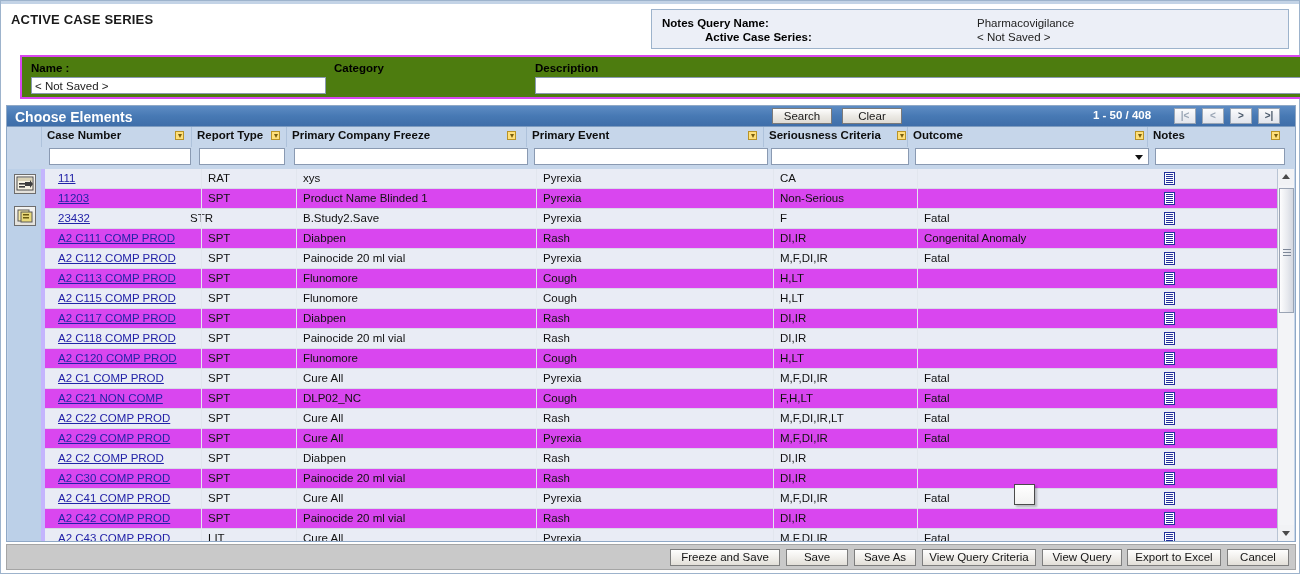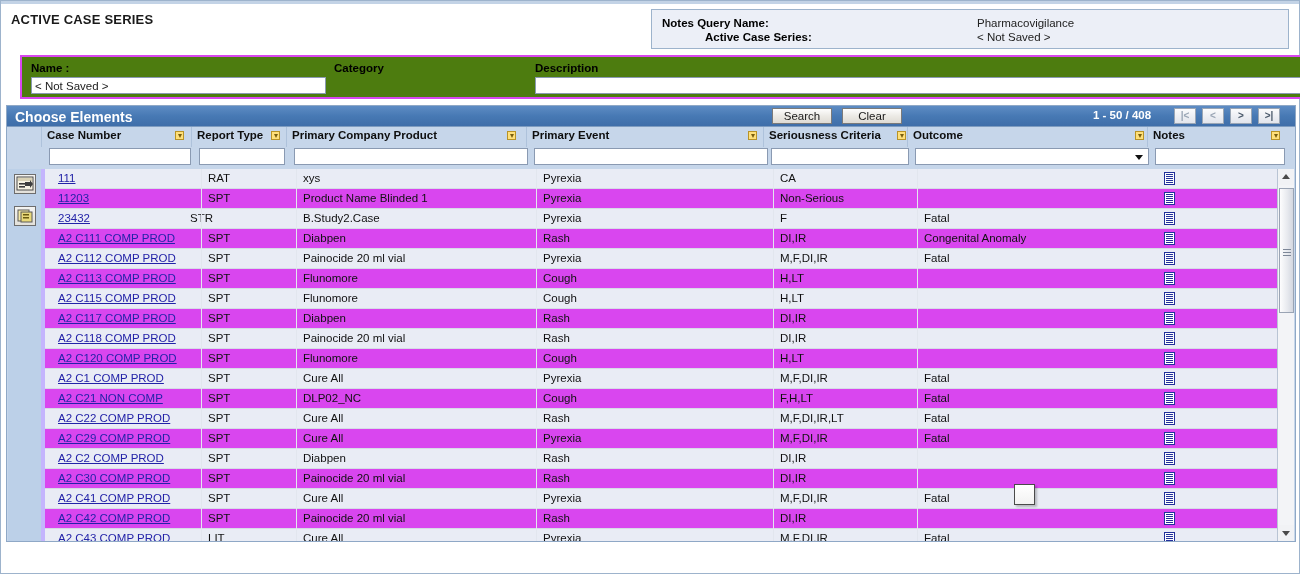--- a/index.html
+++ b/index.html
@@ -158,21 +158,21 @@
       <div class="pgbtn on" style="left:1251px;">&gt;|</div>
     </div>
 
     <div class="colhead">
         <div class="ch" style="left: 40px;">Case Number</div>
         <div class="ch-ic" style="left: 168px;"></div>
         <div class="colsep" style="left: 34px;"></div>
         <div class="ch" style="left: 190px;">Report Type</div>
         <div class="ch-ic" style="left: 264px;"></div>
         <div class="colsep" style="left: 184px;"></div>
-        <div class="ch" style="left: 285px;">Primary Company Product</div>
+        <div class="ch" style="left: 285px;">Primary Company Freeze</div>
         <div class="ch-ic" style="left: 500px;"></div>
         <div class="colsep" style="left: 279px;"></div>
         <div class="ch" style="left: 525px;">Primary Event</div>
         <div class="ch-ic" style="left: 741px;"></div>
         <div class="colsep" style="left: 519px;"></div>
         <div class="ch" style="left: 762px;">Seriousness Criteria</div>
         <div class="ch-ic" style="left: 890px;"></div>
         <div class="colsep" style="left: 756px;"></div>
         <div class="ch" style="left: 906px;">Outcome</div>
         <div class="ch-ic" style="left: 1128px;"></div>
@@ -244,21 +244,21 @@
             <div class="cell" style="left: 879px; width: 230px;"></div>
             <div style="position: absolute; top: 0px; width: 1px; height: 20px; background: rgb(226, 230, 238); left: 872px;"></div>
             <div class="notes-ic" style="left: 1119px;">
               <i></i>
             </div>
           </div>
           <div class="row alt">
             <div class="cell link" style="left: 13px; width: 137px;">23432</div>
             <div class="cell" style="left: 145px; width: 82px;">STR</div>
             <div style="position: absolute; top: 0px; width: 1px; height: 20px; background: rgb(226, 230, 238); left: 156px;"></div>
-            <div class="cell" style="left: 258px; width: 227px;">B.Study2.Case</div>
+            <div class="cell" style="left: 258px; width: 227px;">B.Study2.Save</div>
             <div style="position: absolute; top: 0px; width: 1px; height: 20px; background: rgb(226, 230, 238); left: 251px;"></div>
             <div class="cell" style="left: 498px; width: 227px;">Pyrexia</div>
             <div style="position: absolute; top: 0px; width: 1px; height: 20px; background: rgb(226, 230, 238); left: 491px;"></div>
             <div class="cell" style="left: 735px; width: 132px;">F</div>
             <div style="position: absolute; top: 0px; width: 1px; height: 20px; background: rgb(226, 230, 238); left: 728px;"></div>
             <div class="cell" style="left: 879px; width: 230px;">Fatal</div>
             <div style="position: absolute; top: 0px; width: 1px; height: 20px; background: rgb(226, 230, 238); left: 872px;"></div>
             <div class="notes-ic" style="left: 1119px;">
               <i></i>
             </div>
@@ -530,14 +530,23 @@
           </div>
         <div class="sb-arrow sb-dn" style="bottom:0;">
             <span class="tri"></span>
           </div>
       </div>
     </div>
   </div>
 
   <div class="cursor-sq"></div>
 
+  <div class="footer">
+      <div class="fbtn" style="left: 663px; width: 110px;">Freeze and Save</div>
+      <div class="fbtn" style="left: 779px; width: 62px;">Save</div>
+      <div class="fbtn" style="left: 847px; width: 62px;">Save As</div>
+      <div class="fbtn" style="left: 915px; width: 114px;">View Query Criteria</div>
+      <div class="fbtn" style="left: 1035px; width: 80px;">View Query</div>
+      <div class="fbtn" style="left: 1120px; width: 94px;">Export to Excel</div>
+      <div class="fbtn" style="left: 1220px; width: 62px;">Cancel</div>
+    </div>
 
 </div>
 
 </body></html>

